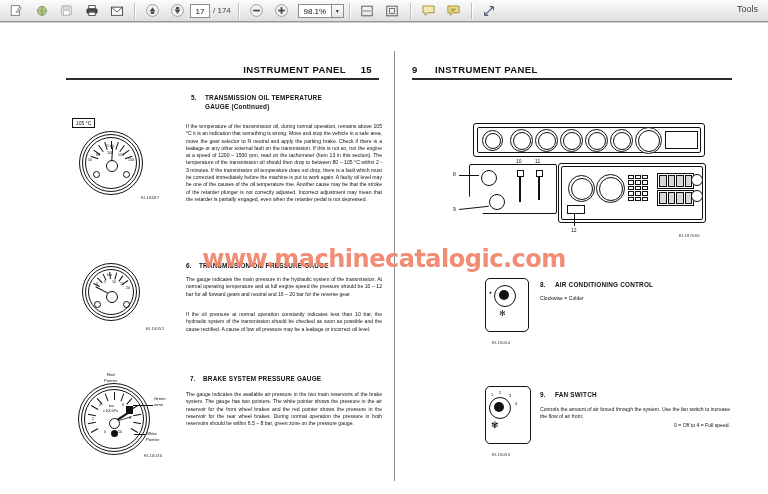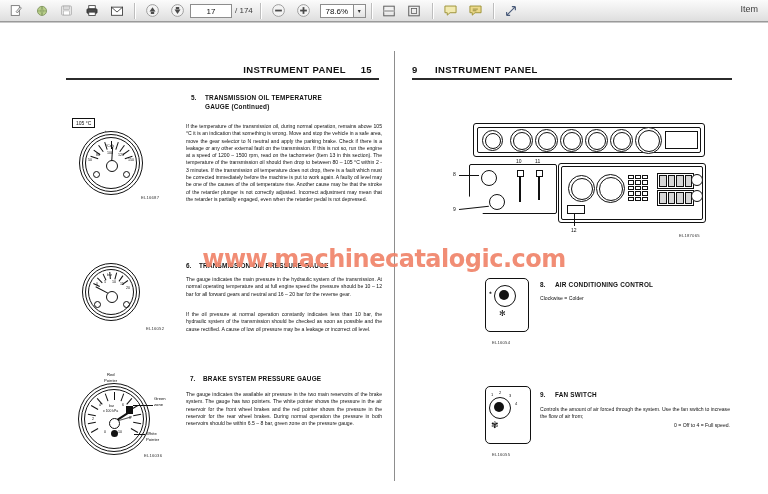--- a/index.html
+++ b/index.html
@@ -16,21 +16,21 @@
     border-bottom:1px solid #9a9a9a;
     display:flex;align-items:center;padding:0 4px;gap:0px;position:relative;
   }
   .tbtn{
     width:21px;height:18px;display:flex;align-items:center;justify-content:center;
     border:1px solid transparent;border-radius:2px;margin:0 1px;
   }
   .sep{width:1px;height:16px;background:#bdbdbd;margin:0 5px;
        box-shadow:1px 0 0 #ffffff;}
   .pagebox{
-    width:42px;height:14px;background:#fff;border:1px solid #8d8d8d;
+    width:20px;height:14px;background:#fff;border:1px solid #8d8d8d;
     font-size:8px;line-height:14px;text-align:center;color:#111;
     box-sizing:border-box;margin-right:3px;
   }
   .pagetot{font-size:8px;color:#3a3a3a;margin-right:2px;}
   .zoombox{
     width:34px;height:14px;background:#fff;border:1px solid #8d8d8d;
     font-size:8px;line-height:14px;text-align:center;color:#111;
     box-sizing:border-box;
   }
   .zoomarrow{
@@ -176,21 +176,21 @@
       </svg>
   </div>
   <div class="tbtn">
     <svg width="15" height="15" viewBox="0 0 16 16">
         <circle cx="8" cy="8" r="6.3" fill="#f3f3f3" stroke="#9a9a9a" stroke-width="1"></circle>
         <rect x="4.4" y="7.1" width="7.2" height="1.9" fill="#4a4a4a"></rect>
         <rect x="7.05" y="4.4" width="1.9" height="7.2" fill="#4a4a4a"></rect>
       </svg>
   </div>
   <div style="display:flex;margin-left:4px;">
-    <div class="zoombox">78.6%</div>
+    <div class="zoombox">98.1%</div>
     <div class="zoomarrow">▾</div>
   </div>
 
   <div class="sep"></div>
 
   <div class="tbtn">
     <svg width="14" height="14" viewBox="0 0 16 16">
         <rect x="2" y="2.5" width="12" height="11" fill="none" stroke="#5a5a5a" stroke-width="1.1"></rect>
         <rect x="2" y="6.6" width="12" height="2.8" fill="#fff" stroke="none"></rect>
         <path d="M2 8h12" stroke="#5a5a5a" stroke-width="1"></path>
@@ -218,21 +218,21 @@
   </div>
 
   <div class="sep"></div>
 
   <div class="tbtn">
     <svg width="14" height="14" viewBox="0 0 16 16">
         <path d="M3 13 L13 3 M13 3 H9 M13 3 V7 M3 13 H7 M3 13 V9" fill="none" stroke="#4a5b7a" stroke-width="1.3"></path>
       </svg>
   </div>
 
-  <div class="tools-label">Item</div>
+  <div class="tools-label">Tools</div>
 </div>
 
 <div class="viewer">
 
   <div class="gutter"></div>
   <div class="watermark">www.machinecatalogic.com</div>
 
   <div class="page page-left">
 
     <div class="pg-head" style="right:48px;top:41px;">INSTRUMENT PANEL</div>

